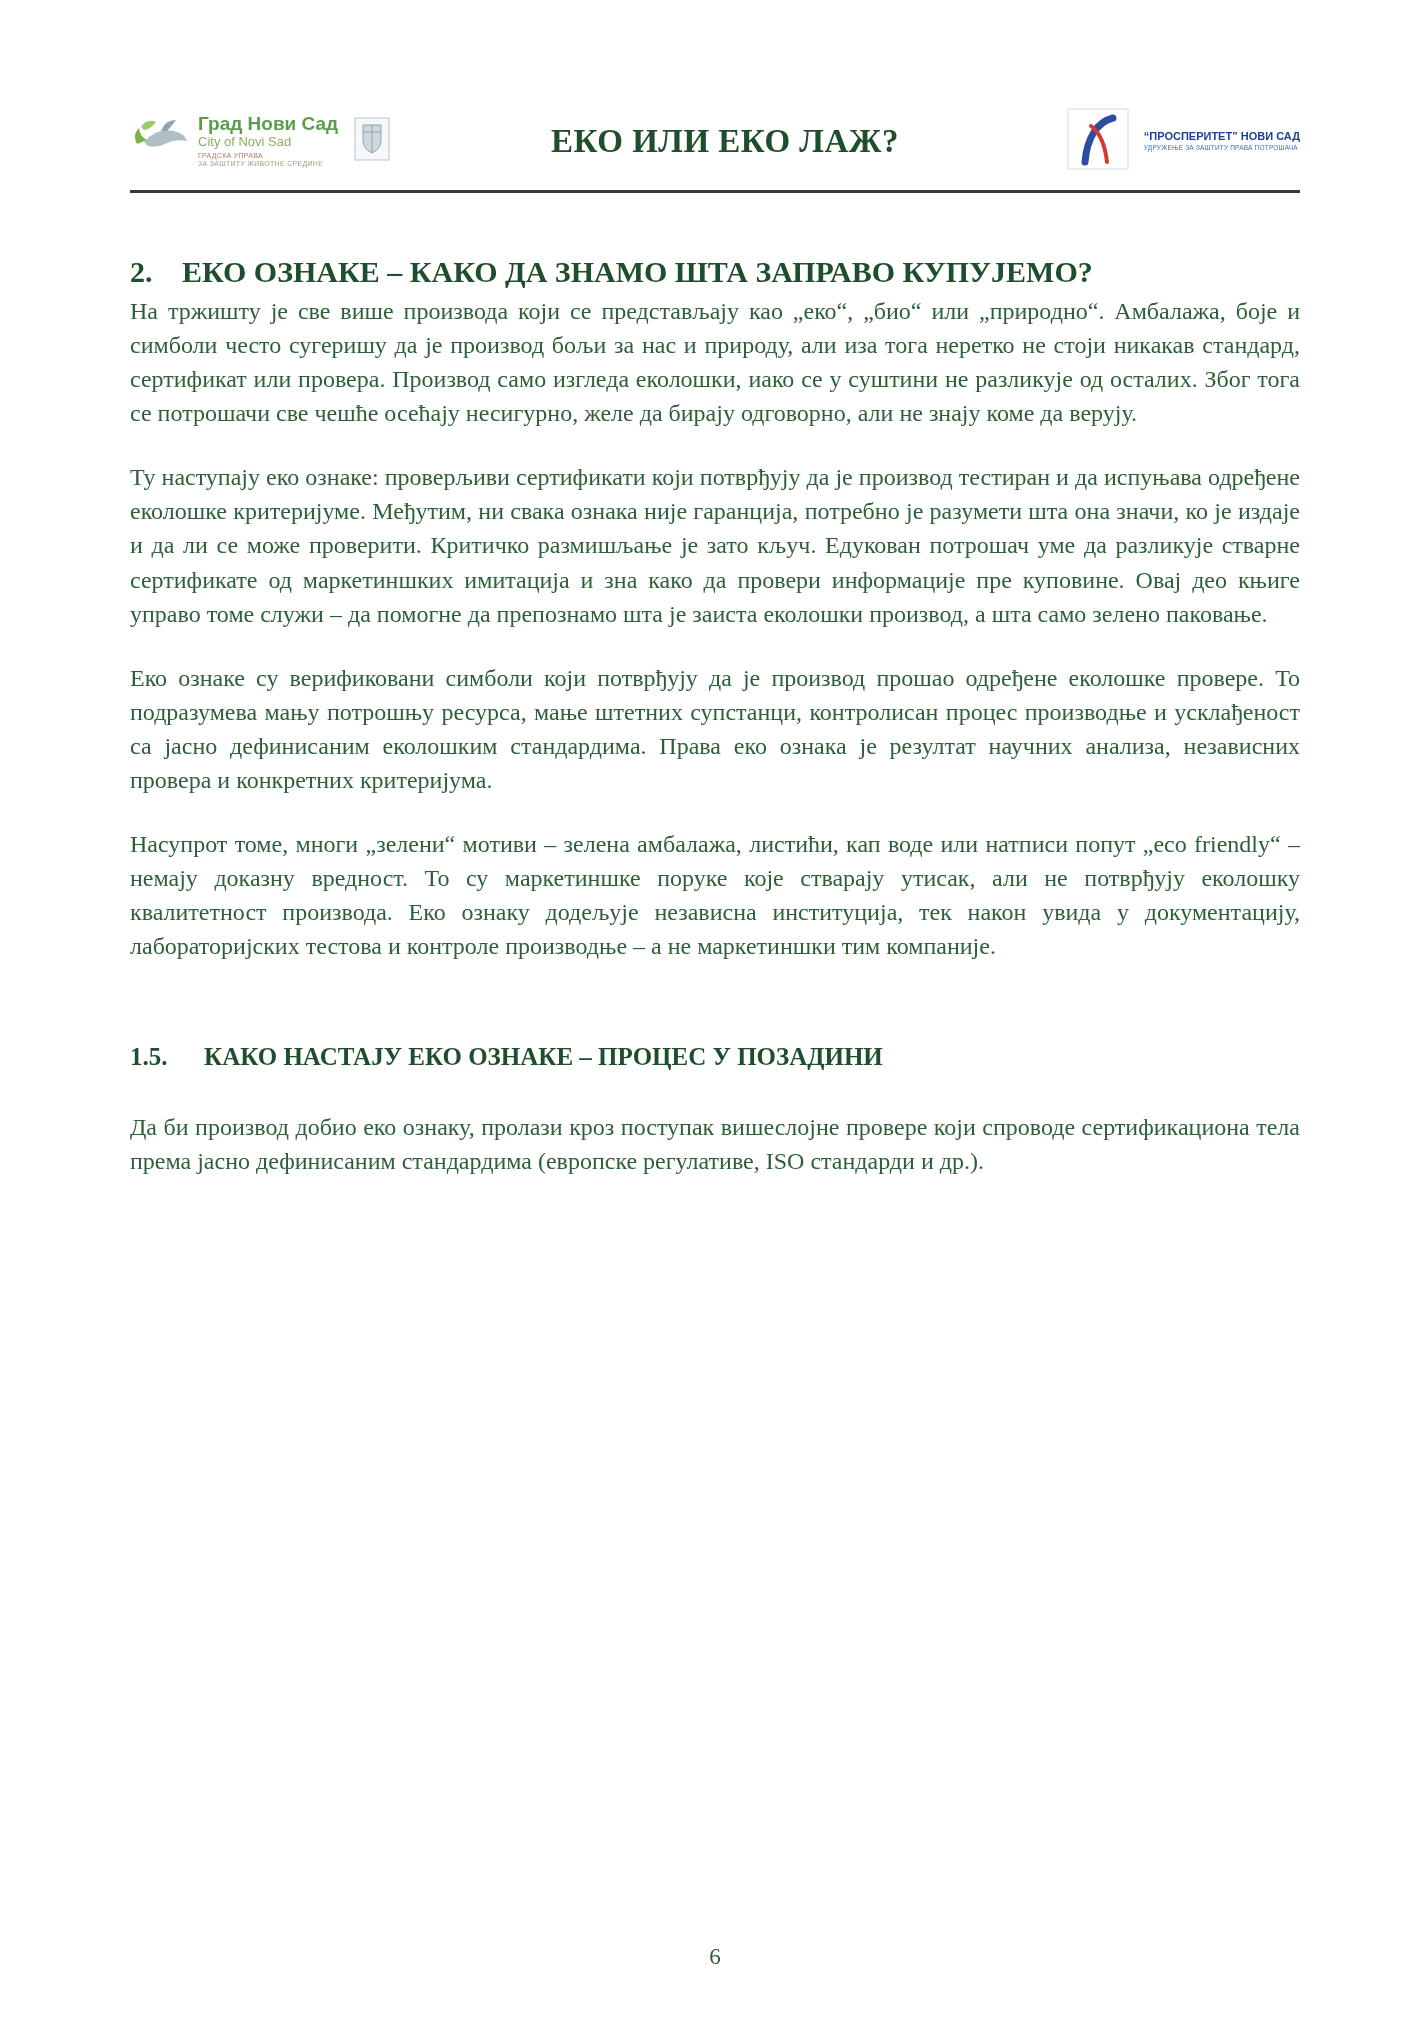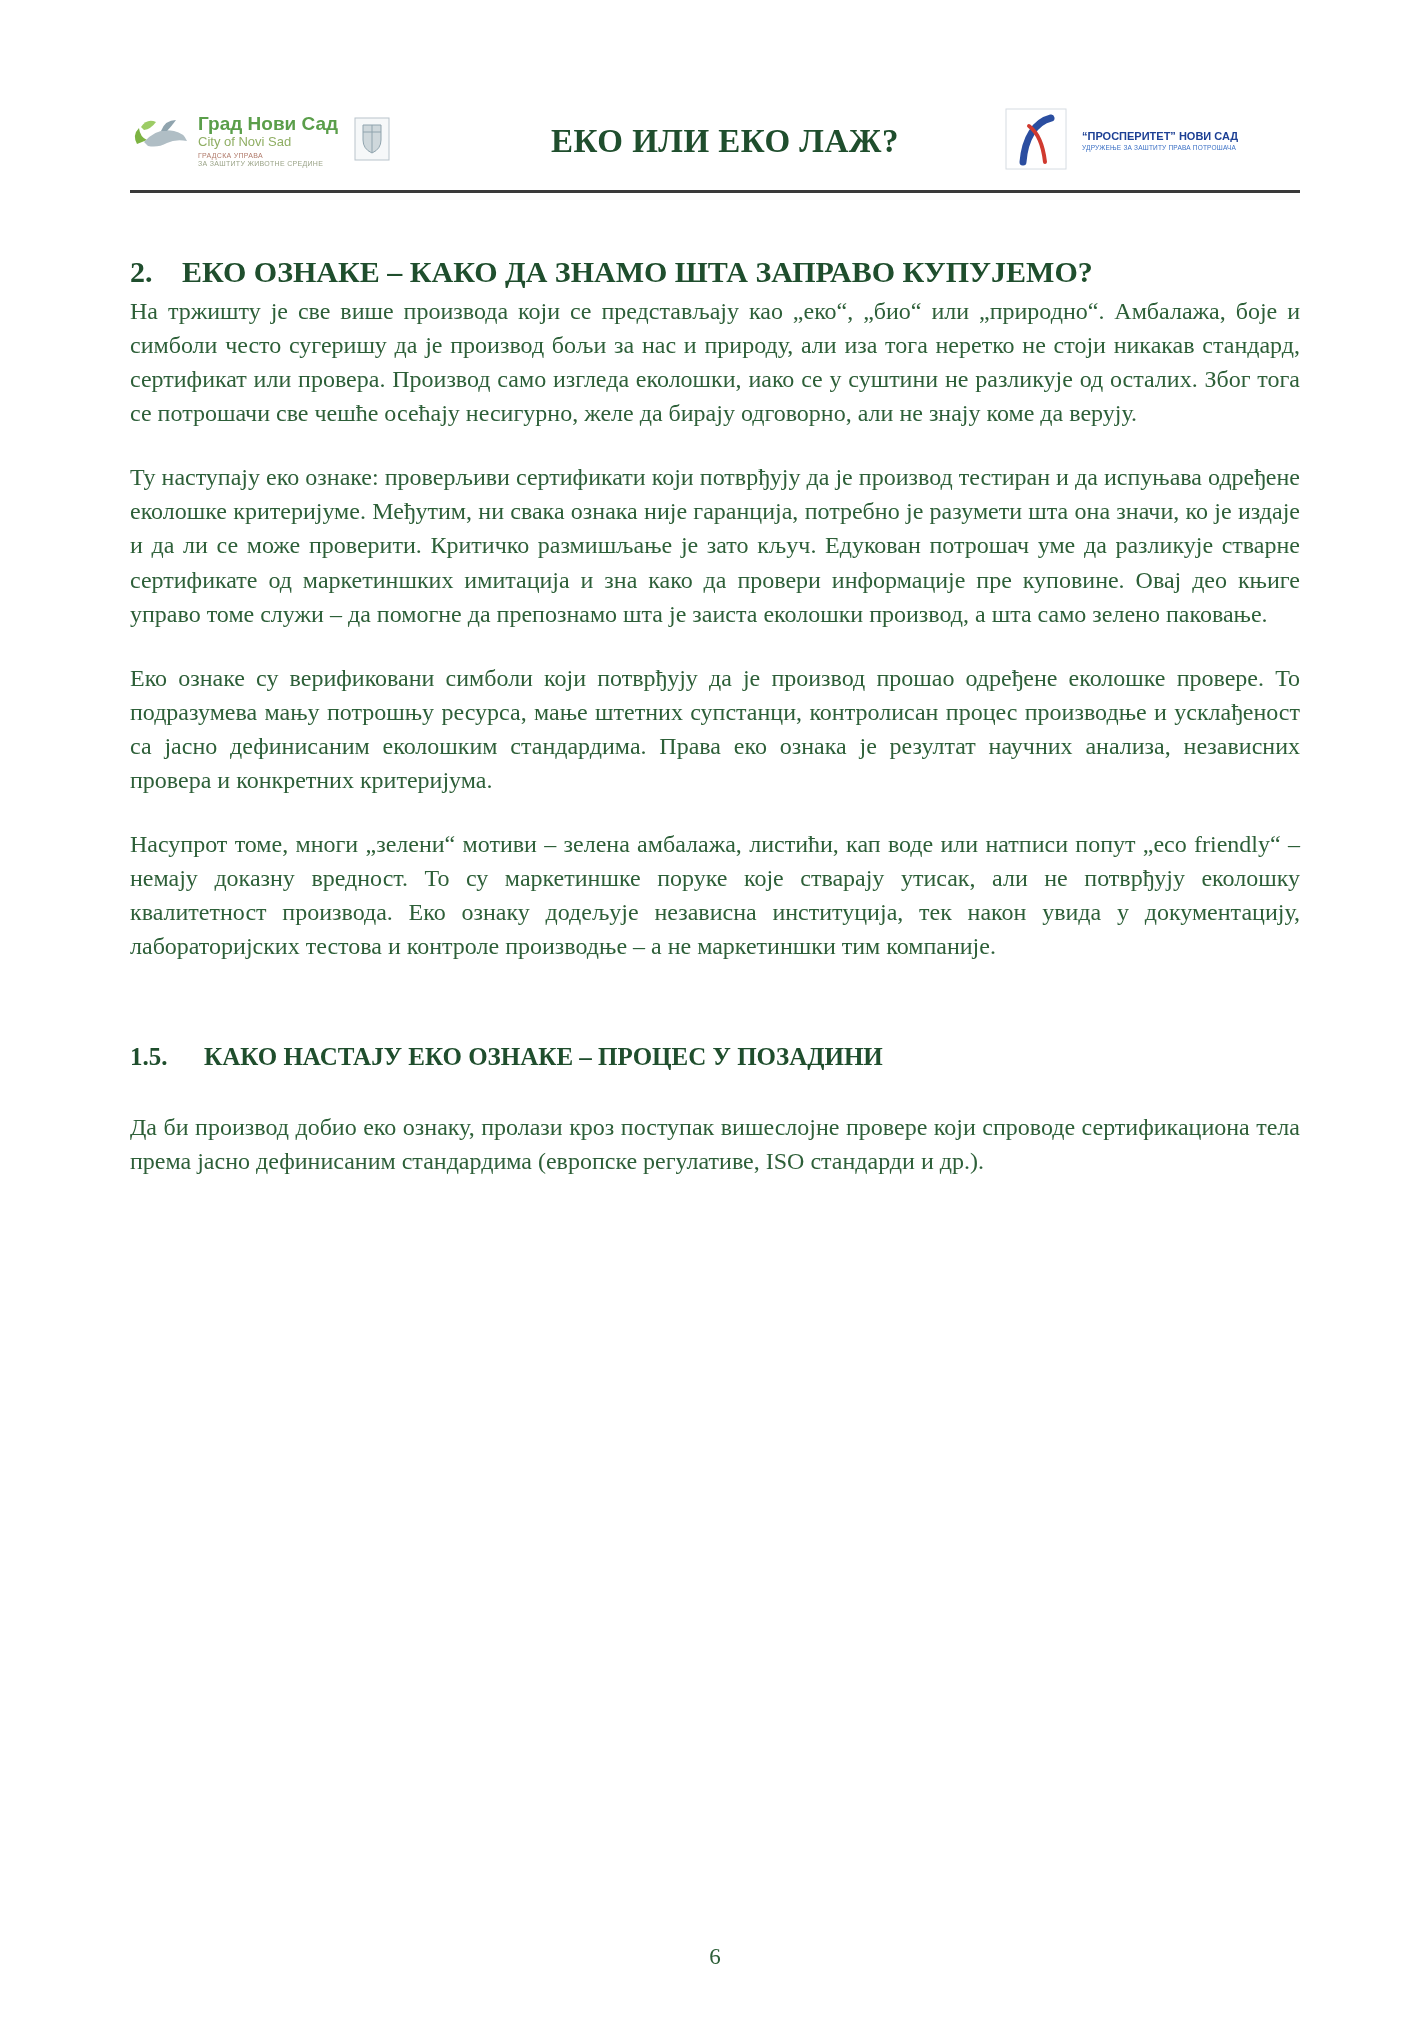--- a/index.html
+++ b/index.html
@@ -15,21 +15,21 @@
   
   .hdr { display:flex; align-items:center; }
   .hdr-left { width:315px; display:flex; align-items:center; gap:10px; }
   .hdr-left-text { display:flex; flex-direction:column; line-height:1.1; }
   .lg-sr { font-family:"Liberation Sans", sans-serif; font-size:19px; font-weight:bold; color:#5a9e4a; }
   .lg-en { font-family:"Liberation Sans", sans-serif; font-size:13px; color:#8fae63; }
   .lg-sub { font-family:"Liberation Sans", sans-serif; font-size:7px; color:#b07a6a; margin-top:3px; letter-spacing:.3px; }
   .lg-sub2 { font-family:"Liberation Sans", sans-serif; font-size:7px; color:#9aa387; letter-spacing:.3px; }
   .crest-box { margin-left:6px; }
   .hdr-title { flex:1; text-align:center; font-size:33px; font-weight:bold; color:#1f4e2d; letter-spacing:.5px; }
-  .hdr-right { width:295px; display:flex; align-items:center; gap:15px; }
+  .hdr-right { width:295px; display:flex; align-items:center; gap:15px; justify-content:flex-end; }
   .hdr-right-text { display:flex; flex-direction:column; line-height:1.25; }
   .pr-name { font-family:"Liberation Sans", sans-serif; font-size:11px; font-weight:bold; color:#1c3f94; }
   .pr-sub { font-family:"Liberation Sans", sans-serif; font-size:6.5px; color:#3a6fc4; letter-spacing:.2px; }
   .hdr-rule { border:none; border-top:3px solid #3a3a3a; margin-top:16px; }
 
   
   .main-heading { margin-top:56px; display:flex; color:#1f4e2d; font-size:30px; font-weight:bold; line-height:1.5; }
   .main-heading .num { width:52px; flex-shrink:0; }
   .main-heading .txt { flex:1; text-align:justify; }
 

